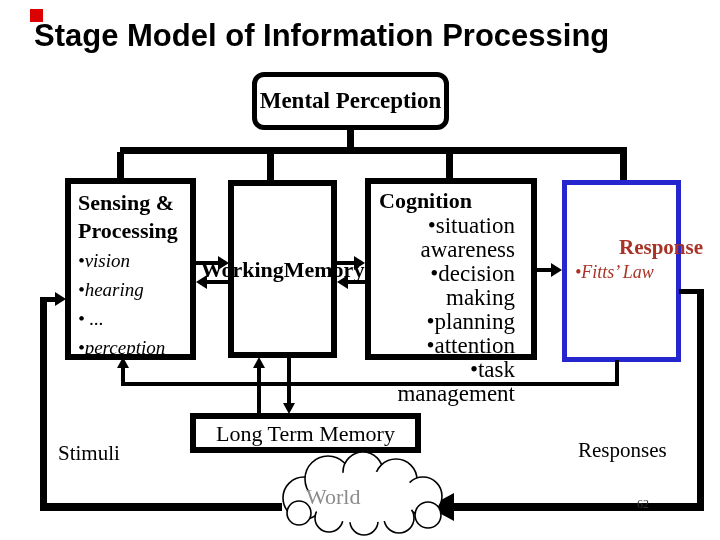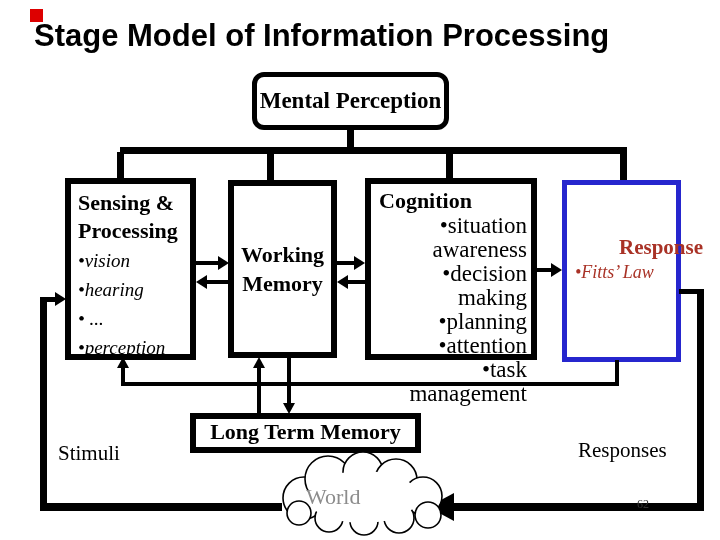--- a/index.html
+++ b/index.html
@@ -14,32 +14,32 @@
     letter-spacing:0px;white-space:nowrap;
   }
   #accent-square{position:absolute;left:30px;top:9px;width:13px;height:13px;background:#dd0000;}
   
   .box{position:absolute;background:#fff;border:6px solid #000;box-sizing:border-box;}
   #mental-box{left:252px;top:72px;width:197px;height:58px;border-width:5px;border-radius:12px;
     display:flex;align-items:center;justify-content:center;font-weight:bold;font-size:23px;}
   #sensing-box{left:65px;top:178px;width:131px;height:182px;padding:5px 5px 0 7px;}
   #sensing-box .hd{font-weight:bold;font-size:22px;line-height:28px;}
   #sensing-box .bl{font-style:italic;font-size:19px;line-height:26px;margin-top:3px;}
-  #wm-box{left:228px;top:180px;width:109px;height:178px;display:flex;flex-direction:column;
+  #wm-box{left:228px;top:180px;width:109px;height:178px;display:flex;
     align-items:center;justify-content:center;font-weight:bold;font-size:22px;line-height:29px;}
-  #cognition-box{left:365px;top:178px;width:172px;height:182px;padding:4px 4px 0 8px;}
+  #cognition-box{left:365px;top:178px;width:172px;height:182px;padding:4px 16px 0 8px;}
   #cognition-box .hd{font-weight:bold;font-size:22px;line-height:26px;}
   #cognition-box .bl{font-size:23px;line-height:24px;text-align:right;}
   #cognition-box .indent{padding-left:30px;}
   #response-box{left:562px;top:180px;width:119px;height:182px;border:5px solid #2626ce;
     padding:50px 2px 0 8px;color:#a93226;}
   #response-box .hd{font-weight:bold;font-size:21px;line-height:25px;margin-left:44px;}
   #response-box .bl{font-style:italic;font-size:18px;line-height:24px;}
-  #ltm-box{left:190px;top:413px;width:231px;height:40px;display:flex;align-items:flex-start;
-    justify-content:center;font-weight:bold;font-size:22px;white-space:nowrap;}
+  #ltm-box{left:190px;top:413px;width:231px;height:40px;display:flex;align-items:flex-end;
+    justify-content:center;font-weight:normal;font-size:22px;white-space:nowrap;}
   
   .lbl{position:absolute;font-size:21px;white-space:nowrap;}
   #stimuli-label{left:58px;top:441px;}
   #responses-label{left:578px;top:438px;}
   #world-label{left:306px;top:484px;font-size:22px;color:#8c8c8c;}
   #page-number{left:637px;top:497px;font-size:12px;color:#333;}
   
   .ln{position:absolute;background:#000;}
   .tri{position:absolute;width:0;height:0;}
   .tri-r{border-top:7px solid transparent;border-bottom:7px solid transparent;border-left:11px solid #000;}

